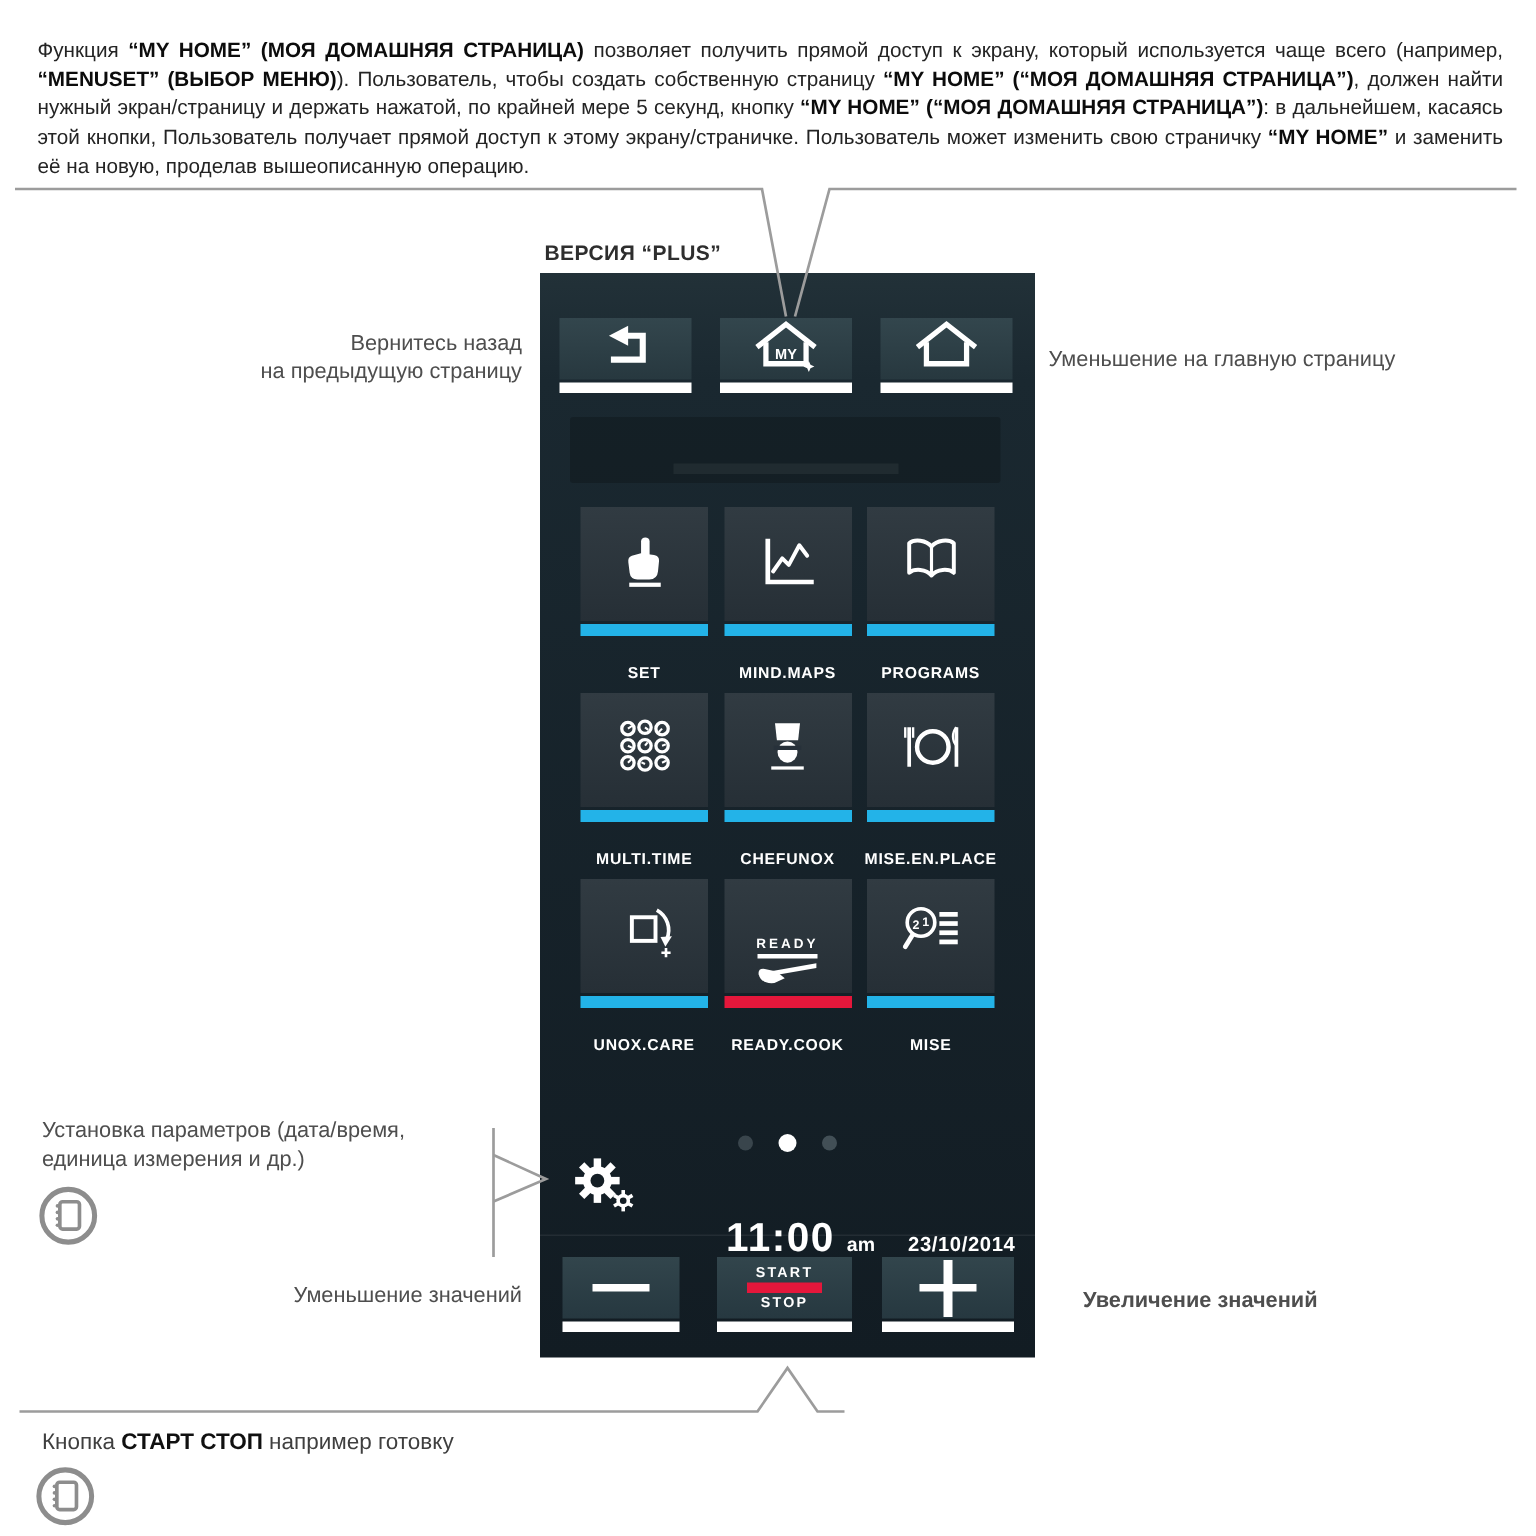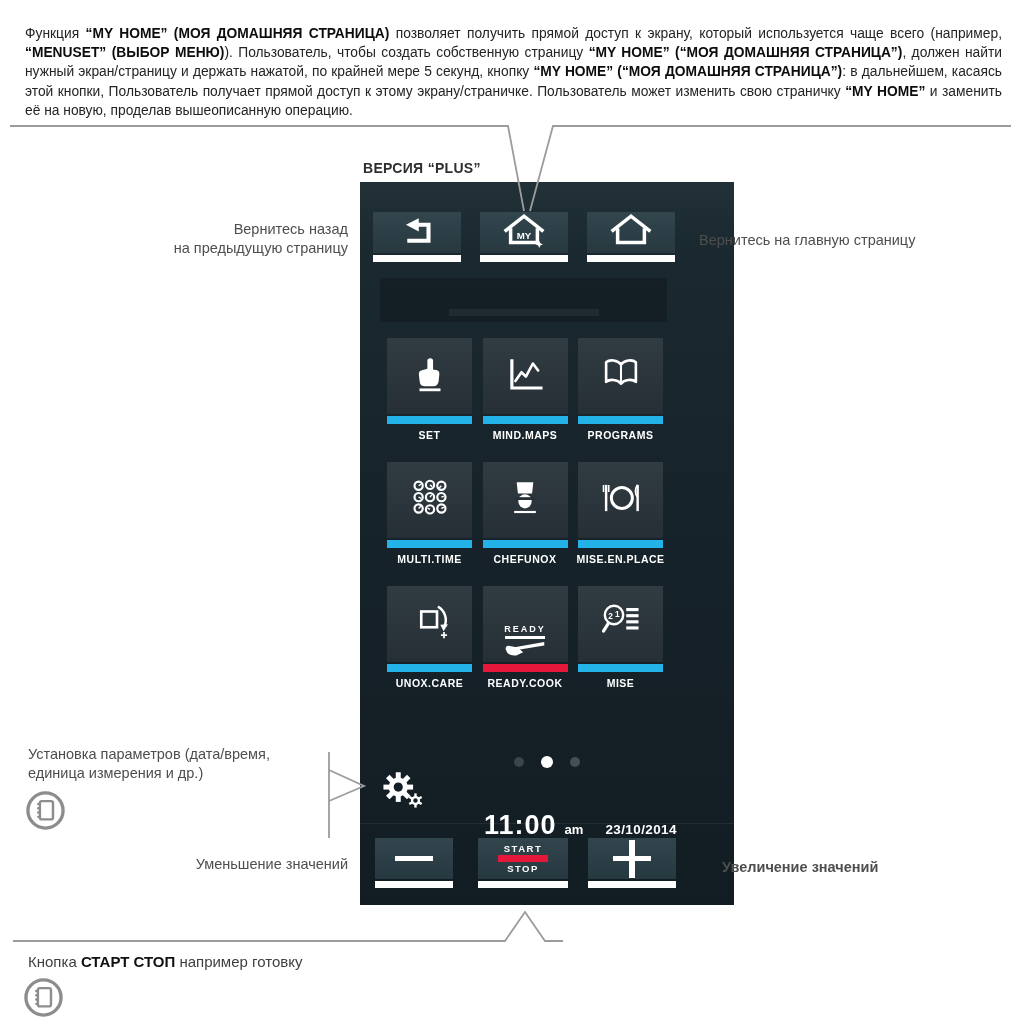--- a/index.html
+++ b/index.html
@@ -12,41 +12,41 @@
   .intro b{color:#0c0c0c;}
 
   
   .overlay{position:absolute;left:0;top:0;z-index:6;pointer-events:none;}
 
   
   .version{position:absolute;left:363px;top:160px;font-size:14px;font-weight:800;
            color:#2e2e2e;letter-spacing:.3px;}
 
   
-  .panel{position:absolute;left:360px;top:182px;width:374px;height:723px;z-index:2;
+  .panel{position:absolute;left:360px;top:182px;width:330px;height:723px;z-index:2;
          background:linear-gradient(180deg,#223138 0%,#1a2830 10%,#121c23 100%);}
 
   .nav-group{position:absolute;top:30px;width:88px;}
   .nav-back{left:13px;} .nav-my{left:120px;} .nav-home{left:227px;}
   .nav-face{height:41px;background:linear-gradient(#33464d,#27383f);
             display:flex;align-items:center;justify-content:center;}
   .nav-underline{height:7px;background:#fff;margin-top:2px;}
 
   .ghost{position:absolute;left:20px;top:96px;width:287px;height:44px;
          background:rgba(0,0,0,.20);border-radius:2px;}
   .ghost-line{position:absolute;left:50%;transform:translateX(-50%);bottom:6px;
               width:150px;height:7px;background:rgba(255,255,255,.055);}
 
   .tiles{position:absolute;left:27px;top:156px;width:277px;display:grid;
          grid-template-columns:repeat(3,85px);column-gap:10.5px;row-gap:20px;}
   .tile{width:85px;height:104px;}
   .tile-face{height:76px;background:linear-gradient(#313b42,#262f36);
              display:flex;align-items:center;justify-content:center;flex-direction:column;}
   .tile-bar{height:8px;margin-top:2px;}
-  .tile-label{margin-top:5px;font-size:10.5px;font-weight:bold;color:#fff;
+  .tile-label{margin-top:19px;font-size:10.5px;font-weight:bold;color:#fff;
               letter-spacing:.5px;text-align:center;white-space:nowrap;
               width:120px;margin-left:-17.5px;}
   .ready-word{font-size:9px;font-weight:bold;color:#fff;letter-spacing:2px;margin-top:37px;}
   .ready-rule{width:40px;height:3px;background:#fff;margin:2px 0 1px 0;}
 
   .pager{position:absolute;top:574px;left:0;right:0;display:flex;
          justify-content:center;align-items:center;gap:17px;}
   .dot{width:10px;height:10px;border-radius:50%;background:#39454c;}
   .dot.d3{background:#424f56;}
   .dot.active{width:12px;height:12px;background:#fff;}
@@ -362,21 +362,21 @@
       </div>
       <div class="ctl-underline"></div>
     </div>
   </div>
 
   <div class="ann ann-back">
     <div>Вернитесь назад</div>
     <div>на предыдущую страницу</div>
   </div>
 
-  <div class="ann ann-home">Вернитесь на главную страницу</div>
+  <div class="ann ann-home">Уменьшение на главную страницу</div>
 
   <div class="ann ann-settings">
     <div>Установка параметров (дата/время,</div>
     <div>единица измерения и др.)</div>
   </div>
 
   <span class="manual-icon mi-settings">
     <svg viewBox="0 0 46 46" width="43" height="43">
       <circle cx="23" cy="23" r="18.8" fill="none" stroke="#8d8d8d" stroke-width="3.6"></circle>
       <rect x="17" y="13" width="14" height="19.5" rx="2" fill="none" stroke="#8d8d8d" stroke-width="2.6"></rect>

